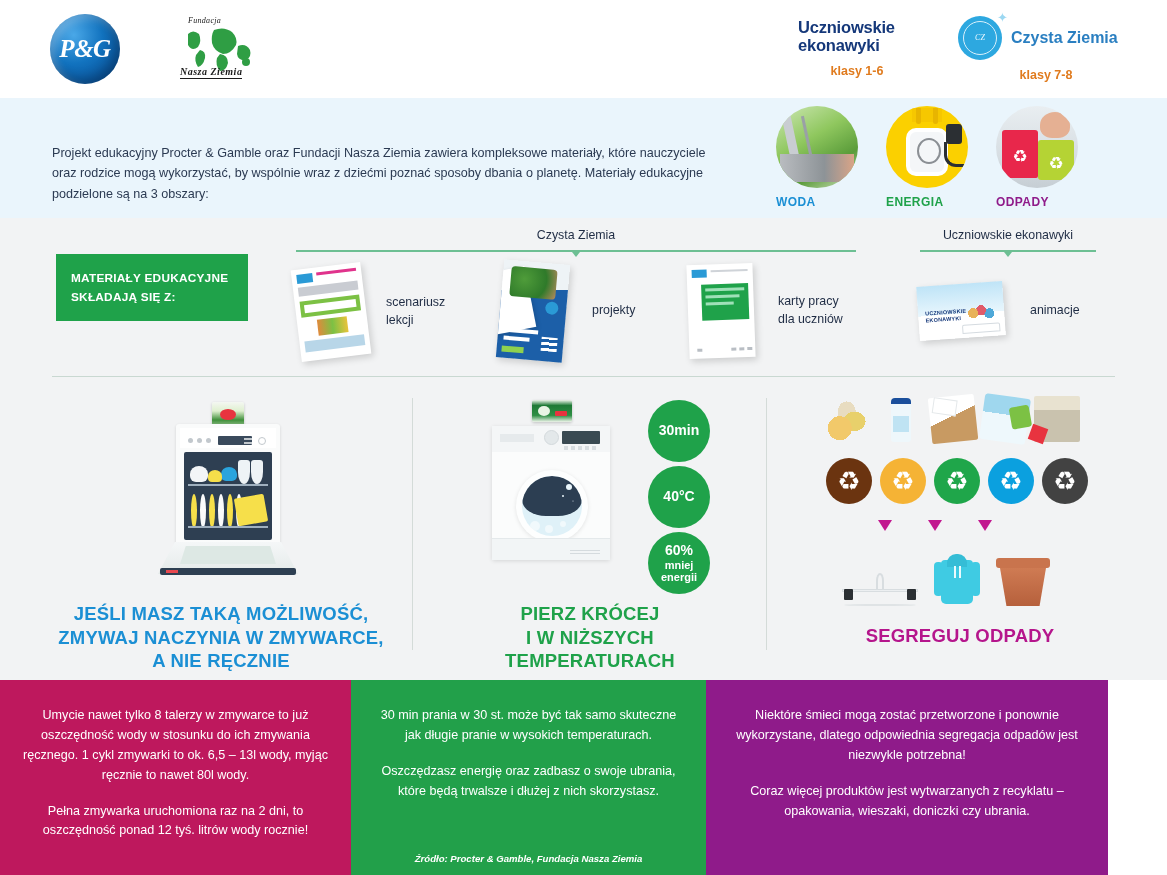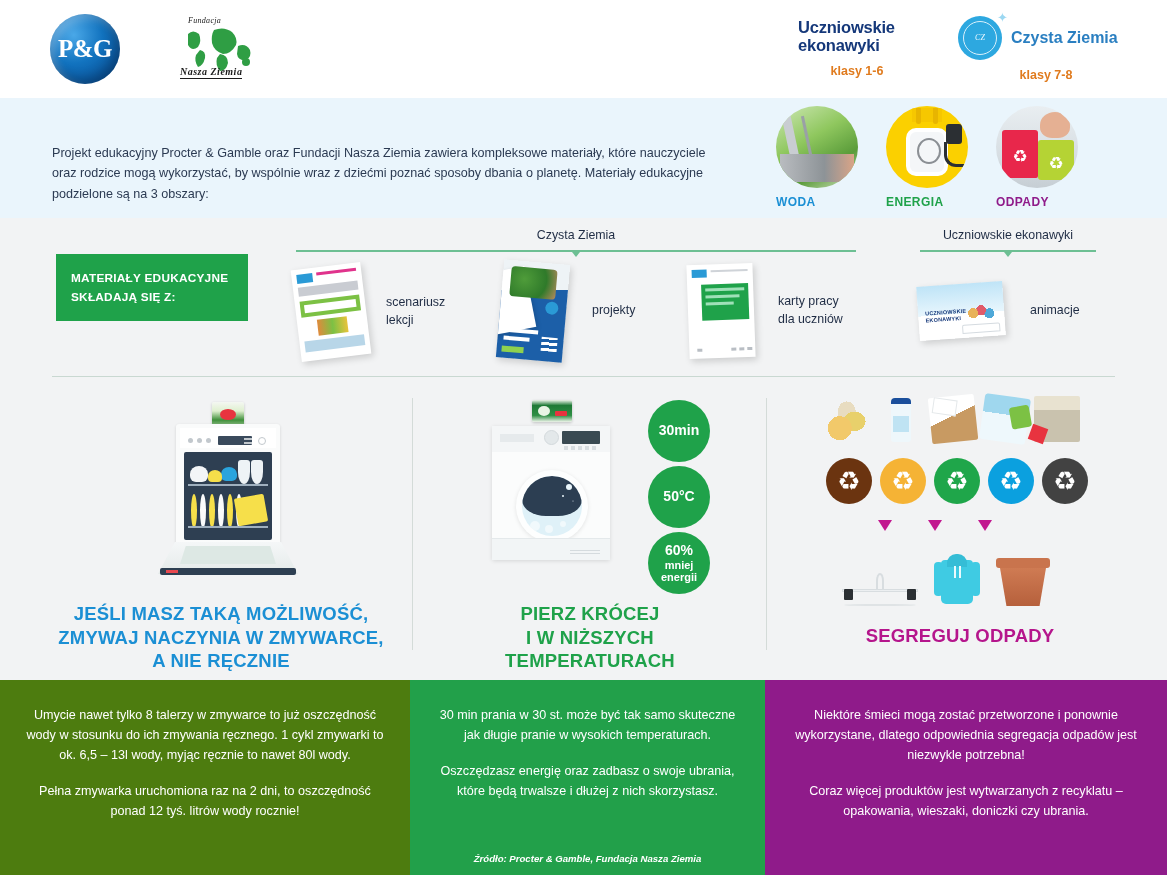--- a/index.html
+++ b/index.html
@@ -19,21 +19,21 @@
   .pg-logo {
     position: absolute; left: 50px; top: 14px; width: 70px; height: 70px;
     border-radius: 50%;
     background: radial-gradient(circle at 34% 30%, #4aa8e8 0%, #1273bf 42%, #0a549c 78%, #0b4b8c 100%);
     box-shadow: inset -5px -5px 11px rgba(0,0,0,0.22), inset 5px 5px 9px rgba(255,255,255,0.28);
   }
   .pg-logo span {
     position: absolute; left: 0; top: 0; width: 100%; height: 100%;
     display: flex; align-items: center; justify-content: center;
     color: #fff; font-family: "Liberation Serif", serif;
-    font-size: 25px; font-weight: bold; 
+    font-size: 25px; font-weight: bold; font-style: italic;
     letter-spacing: -0.5px;
   }
   .fnz-logo {
     position: absolute; left: 178px; top: 16px; width: 82px; height: 66px;
   }
   .fnz-logo .fnz-top {
     position: absolute; left: 10px; top: 0; font-family: "Liberation Serif", serif;
     font-size: 8px; color: #1a1a1a; font-style: italic; letter-spacing: 0.3px;
   }
   .fnz-logo .fnz-bot {
@@ -545,21 +545,21 @@
     clip-path: polygon(0% 0%, 100% 0%, 86% 100%, 14% 100%);
   }
 
   
   .panels { position: absolute; left: 0; top: 680px; width: 1167px; height: 195px; display: flex; }
   .panel { height: 195px; position: relative; padding: 26px 22px 0; }
   .panel p {
     color: #fff; text-align: center; font-size: 12.6px; line-height: 1.58;
   }
   .panel p + p { margin-top: 16px; }
-  .panel-blue { width: 410px; background: #4d7c0f; }
+  .panel-blue { width: 351px; background: #be185d; }
   .panel-green { width: 355px; background: #22a04a; }
   .panel-purple { width: 402px; background: #8f1b8a; }
   .source {
     position: absolute; left: 0; right: 0; bottom: 11px; text-align: center;
     color: #fff; font-size: 9.6px; font-style: italic; font-weight: bold;
   }
 </style>
 </head>
 <body>
 
@@ -758,21 +758,21 @@
     <div class="wm-base">
         <div class="wm-vent"></div>
       </div>
   </div>
 </div>
 <div class="badges">
   <div class="badge">
     <div class="b1">30min</div>
   </div>
   <div class="badge">
-    <div class="b1">50°C</div>
+    <div class="b1">40°C</div>
   </div>
   <div class="badge">
     <div class="b1">60%</div>
     <div class="b2">mniej</div>
     <div class="b2">energii</div>
   </div>
 </div>
 <div class="col-title title-wash">
   <div>PIERZ KRÓCEJ</div>
   <div>I W NIŻSZYCH</div>

